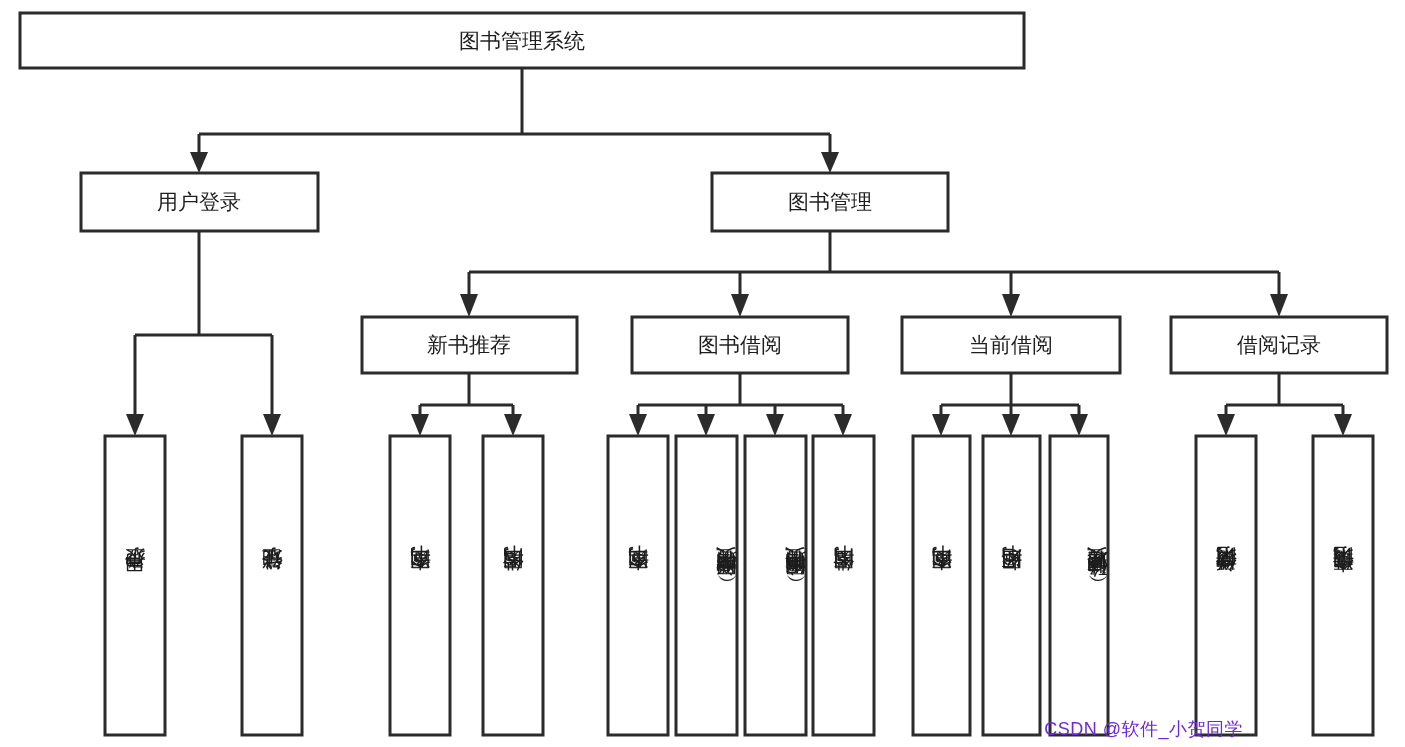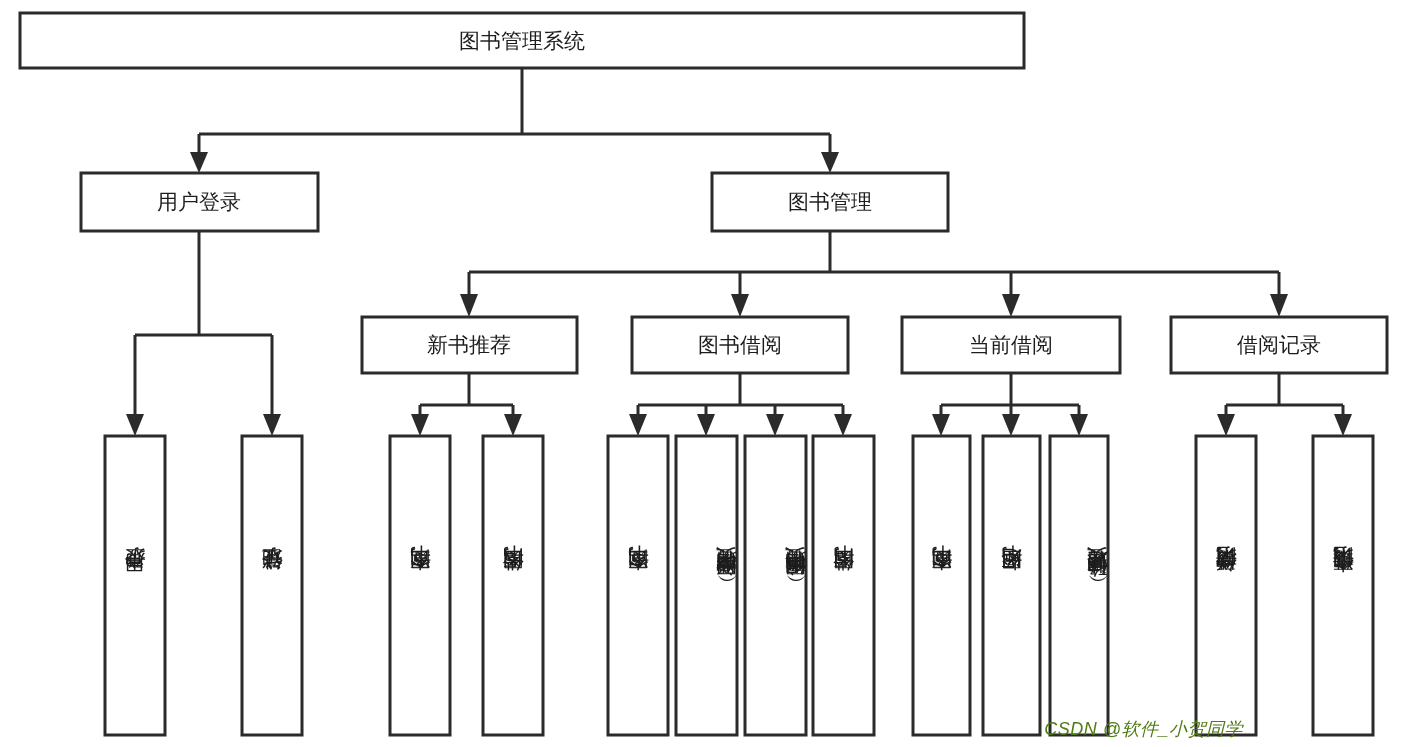--- a/index.html
+++ b/index.html
@@ -62,25 +62,24 @@
     display: flex;
     align-items: center;
     justify-content: center;
   }
   #watermark {
     position: absolute;
     right: 8px;
     bottom: 6px;
     font-family: "Liberation Sans", "DejaVu Sans", sans-serif;
     font-size: 18px;
-    color: #4d7c0f;
+    color: #6d28d9;
     letter-spacing: 0.5px;
     white-space: nowrap;
     pointer-events: none;
-    font-style: italic;
   }
 </style>
 </head>
 <body>
 
 <div id="diagram-root">
 
   <svg class="flow" viewBox="0 0 1405 747">
 
     <g>

